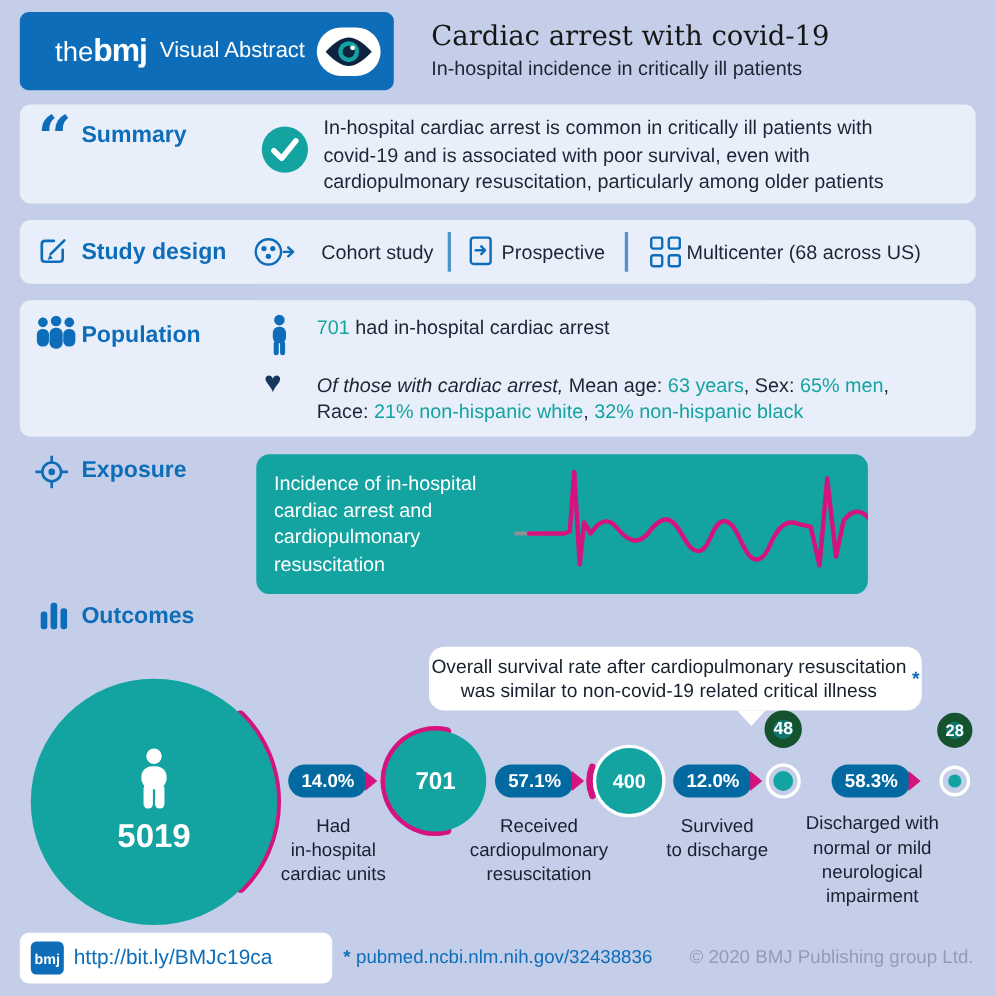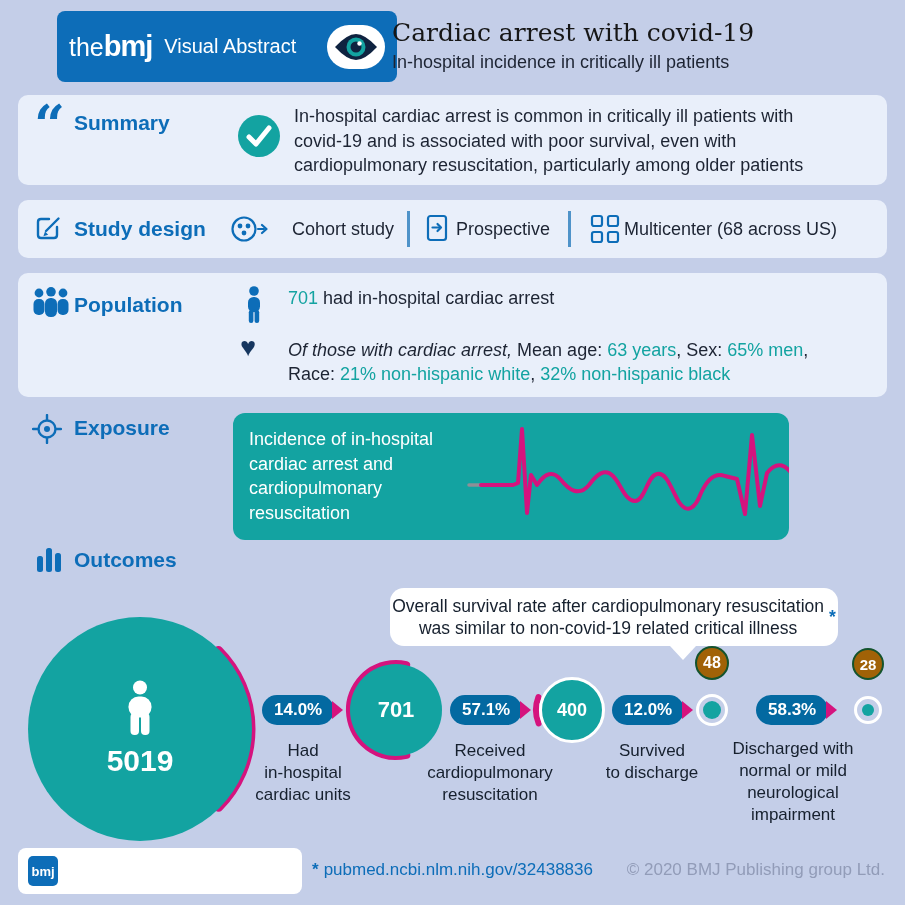--- a/index.html
+++ b/index.html
@@ -8,21 +8,21 @@
     background:#c4cee8;
     font-family:"Liberation Sans", sans-serif;
     position:relative;
     overflow:hidden;
     color:#1d2433;
   }
   .abs { position:absolute; }
 
   
   .header-box { position:absolute; left:18px; top:11px; width:340px; height:71px;
-    background:#0d6db8; border-radius:8px; display:flex; align-items:center; padding:0 12px 0 12px;margin-left:39px; }
+    background:#0d6db8; border-radius:8px; display:flex; align-items:center; padding:0 12px 0 32px; }
   .logo { color:#fff; display:flex; align-items:baseline; }
   .logo-the { font-size:25px; }
   .logo-bmj { font-size:29px; font-weight:bold; letter-spacing:-1px; }
   .product { color:#fff; font-size:20px; margin-left:12px; flex:1; }
   .eye-badge { width:58px; height:44px; background:#fff; border-radius:22px;
     display:flex; align-items:center; justify-content:center; }
   .title { position:absolute; left:392px; top:18px; font-family:"DejaVu Serif", serif;
     font-size:25px; font-weight:500; color:#161616; }
   .subtitle { position:absolute; left:392px; top:52px; font-size:18px; color:#1d2433; }
 
@@ -86,21 +86,21 @@
   .c400 { position:absolute; left:539px; top:677px; width:66px; height:66px; border-radius:50%;
     background:#13a3a1; border:3px solid #fff; display:flex; align-items:center; justify-content:center;
     color:#fff; font-weight:bold; font-size:18px; }
 
   .ring { position:absolute; border:3px solid #fff; border-radius:50%; background:transparent; }
   .r48 { left:696px; top:694px; width:32px; height:32px; }
   .r28 { left:854px; top:696px; width:28px; height:28px; }
   .dot { position:absolute; background:#13a3a1; border-radius:50%; }
   .d48 { left:703px; top:701px; width:18px; height:18px; }
   .d28 { left:862px; top:704px; width:12px; height:12px; }
-  .badge { position:absolute; background:#a16207; border:2px solid #14532d; border-radius:50%;
+  .badge { position:absolute; background:#0f766e; border:8px solid #14532d; border-radius:50%;
     color:#fff; font-weight:bold; display:flex; align-items:center; justify-content:center; }
   .b48 { left:695px; top:646px; width:34px; height:34px; font-size:16px; }
   .b28 { left:852px; top:648px; width:32px; height:32px; font-size:15px; }
 
   .step-label { position:absolute; font-size:17px; line-height:22px; text-align:center;
     color:#16202e; white-space:pre-line; }
   .sl1 { left:240px; top:740px; width:126px; }
   .sl2 { left:412px; top:740px; width:156px; }
   .sl3 { left:596px; top:740px; width:112px; }
   .sl4 { left:716px; top:738px; width:154px; }
@@ -289,15 +289,16 @@
 <div class="ring r28"></div>
 <div class="dot d28"></div>
 <div class="badge b28">28</div>
 <div class="step-label sl4">Discharged with
 normal or mild
 neurological
 impairment</div>
 
 <div class="footer-link-box">
   <div class="bmj-mini">bmj</div>
+  <div class="footer-link">http://bit.ly/BMJc19ca</div>
 </div>
 <div class="footer-ref"><span class="ref-ast">*</span><span>pubmed.ncbi.nlm.nih.gov/32438836</span></div>
 <div class="copyright">© 2020 BMJ Publishing group Ltd.</div>
 
 </body></html>

